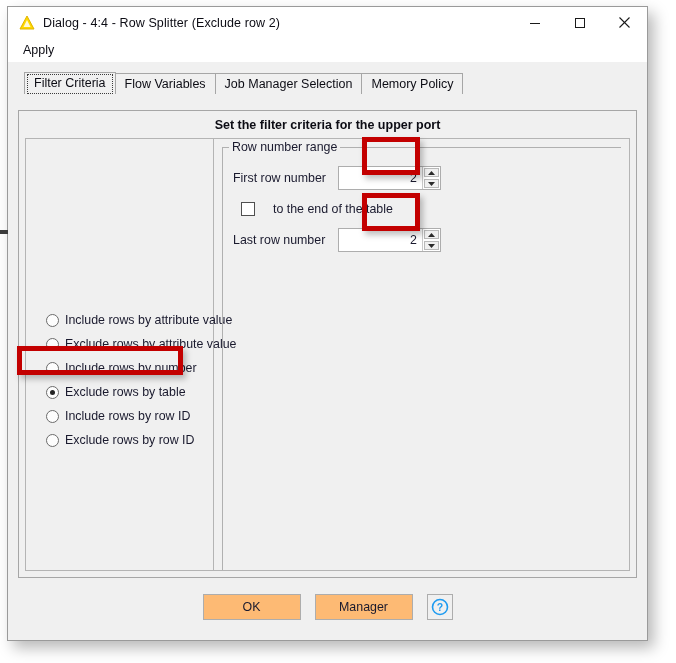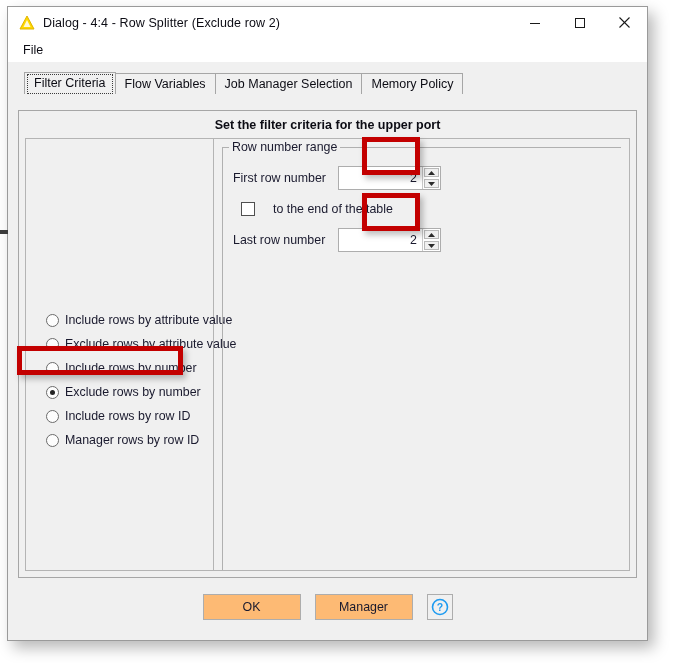--- a/index.html
+++ b/index.html
@@ -415,21 +415,21 @@
       <button class="win-btn">
         <svg width="13" height="13" viewBox="0 0 13 13">
             <line x1="1.5" y1="1.5" x2="11.5" y2="11.5" stroke="#1a1a1a" stroke-width="1.1"></line>
             <line x1="11.5" y1="1.5" x2="1.5" y2="11.5" stroke="#1a1a1a" stroke-width="1.1"></line>
           </svg>
       </button>
     </div>
   </div>
 
   <div class="menubar">
-    <span class="menu-item">File</span>
+    <span class="menu-item">Apply</span>
   </div>
 
   <div class="dlg-body">
 
     <div class="tabstrip">
       <div class="tab selected">
         <span>Filter Criteria</span>
         <span class="focus-ring"></span>
       </div>
       <div class="tab">
@@ -462,31 +462,31 @@
               <span class="radio-label">Exclude rows by attribute value</span>
             </div>
 
             <div class="radio-row">
               <span class="radio-mark"></span>
               <span class="radio-label">Include rows by number</span>
             </div>
 
             <div class="radio-row">
               <span class="radio-mark on"></span>
-              <span class="radio-label">Exclude rows by number</span>
+              <span class="radio-label">Exclude rows by table</span>
             </div>
 
             <div class="radio-row">
               <span class="radio-mark"></span>
               <span class="radio-label">Include rows by row ID</span>
             </div>
 
             <div class="radio-row">
               <span class="radio-mark"></span>
-              <span class="radio-label">Manager rows by row ID</span>
+              <span class="radio-label">Exclude rows by row ID</span>
             </div>
 
           </div>
         </div>
 
         <div class="right-pane">
           <div class="groupbox">
             <span class="group-title">Row number range</span>
 
             <div class="field-row">

